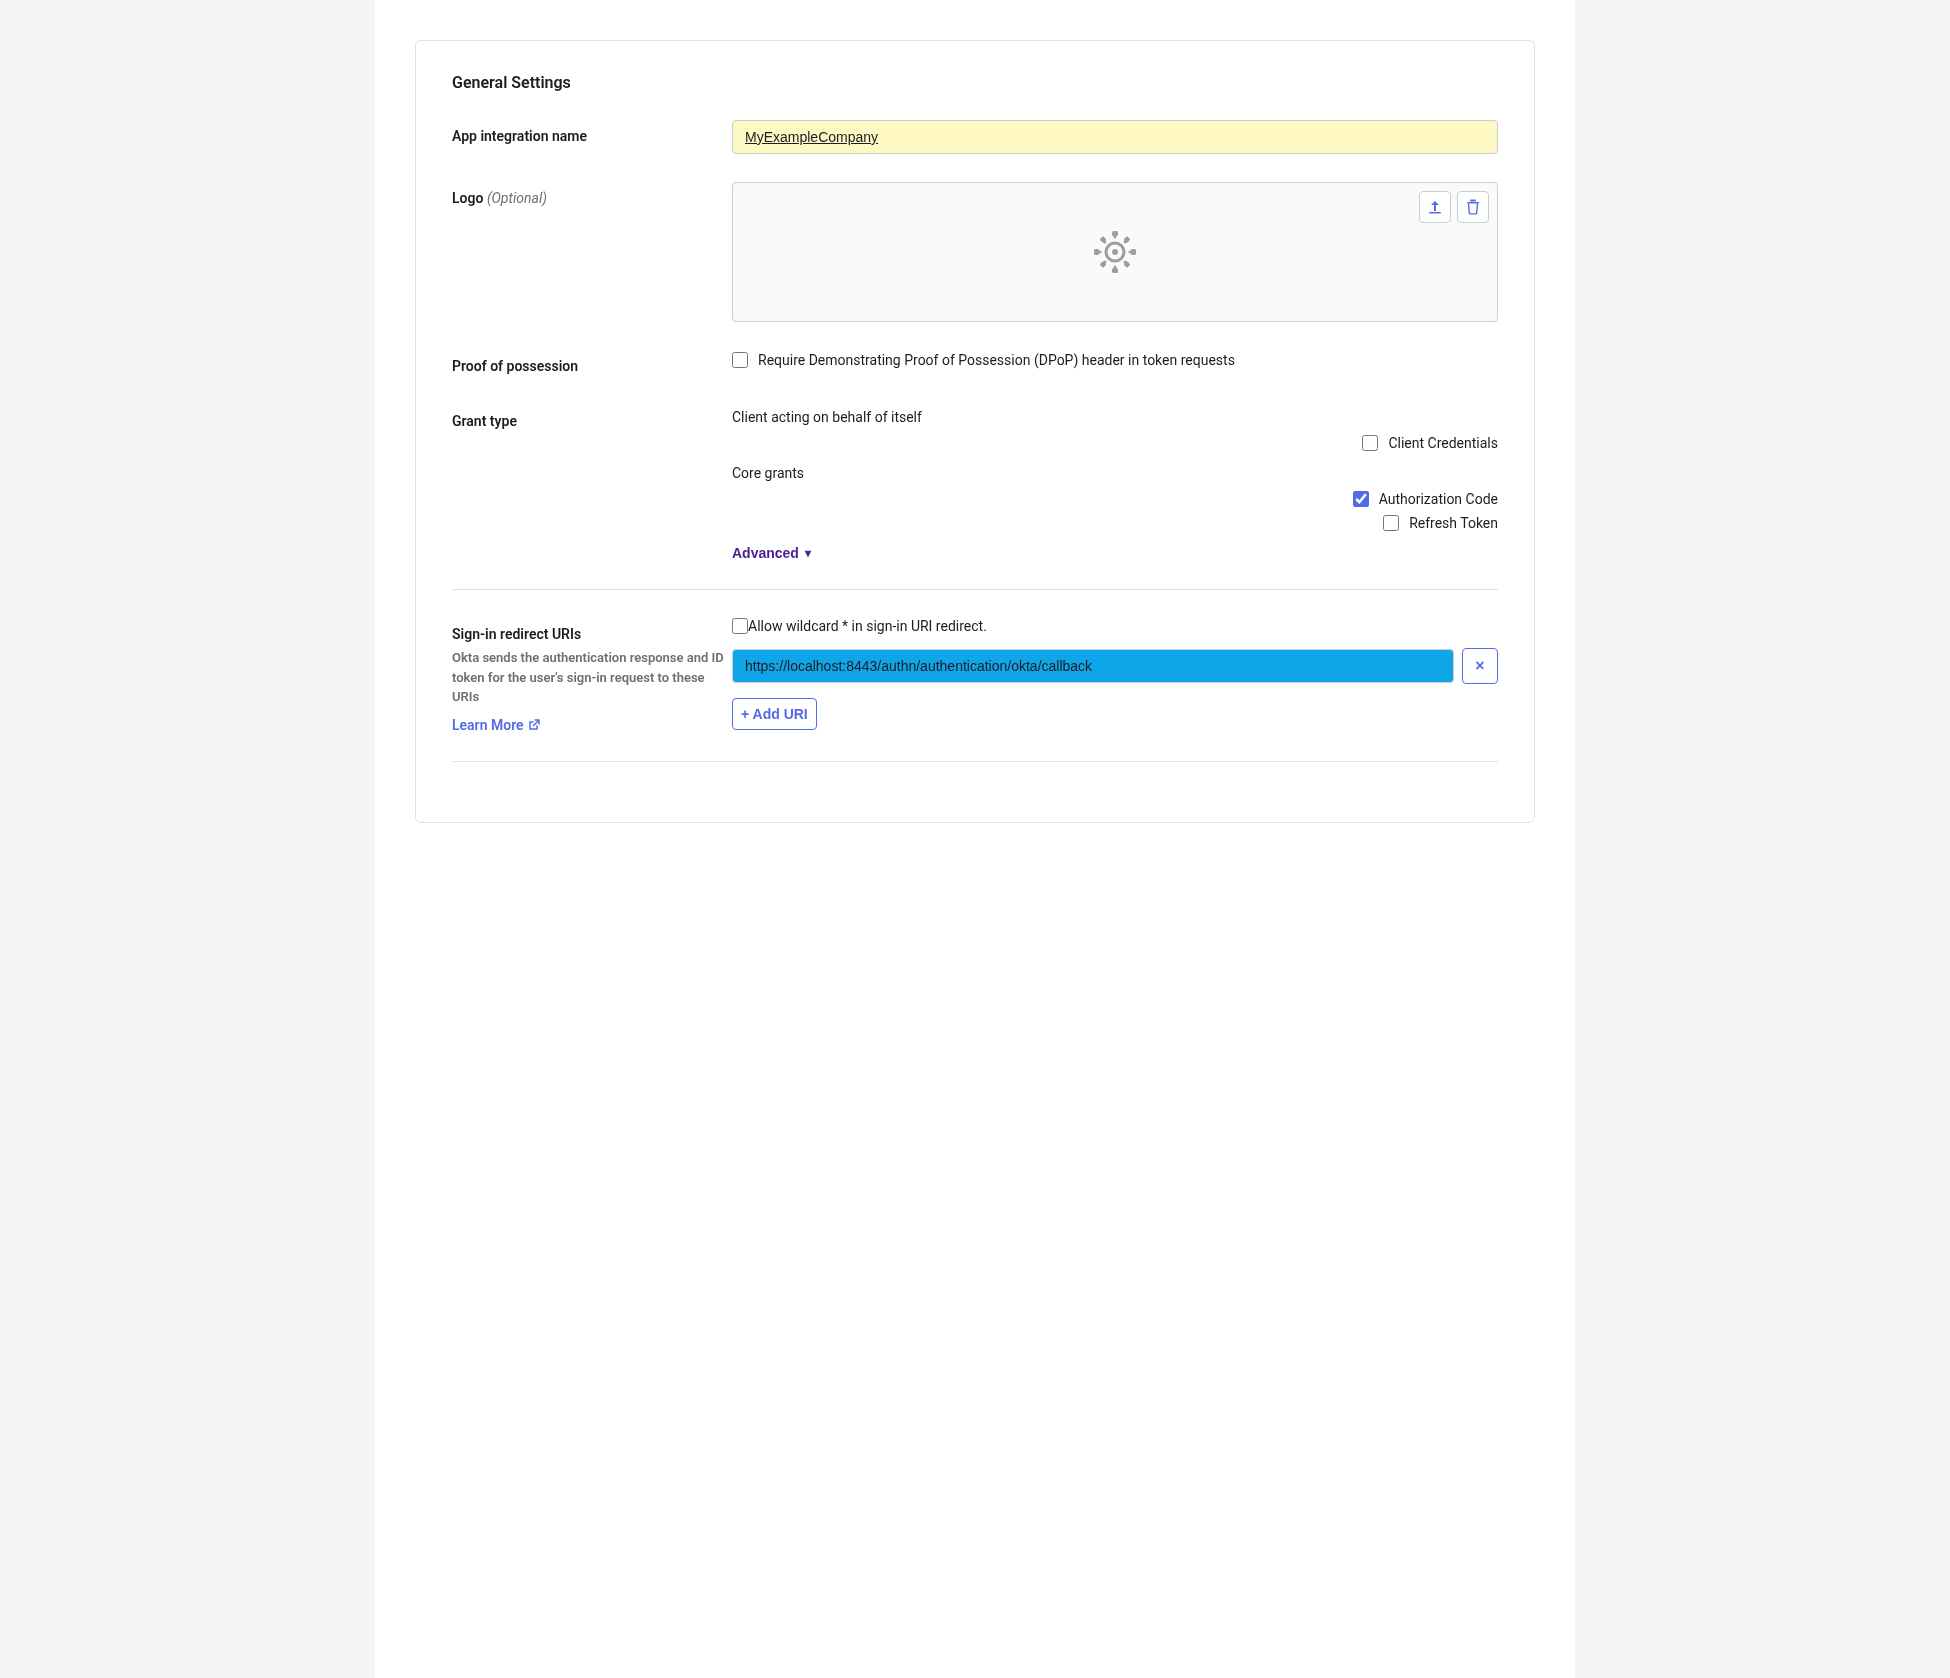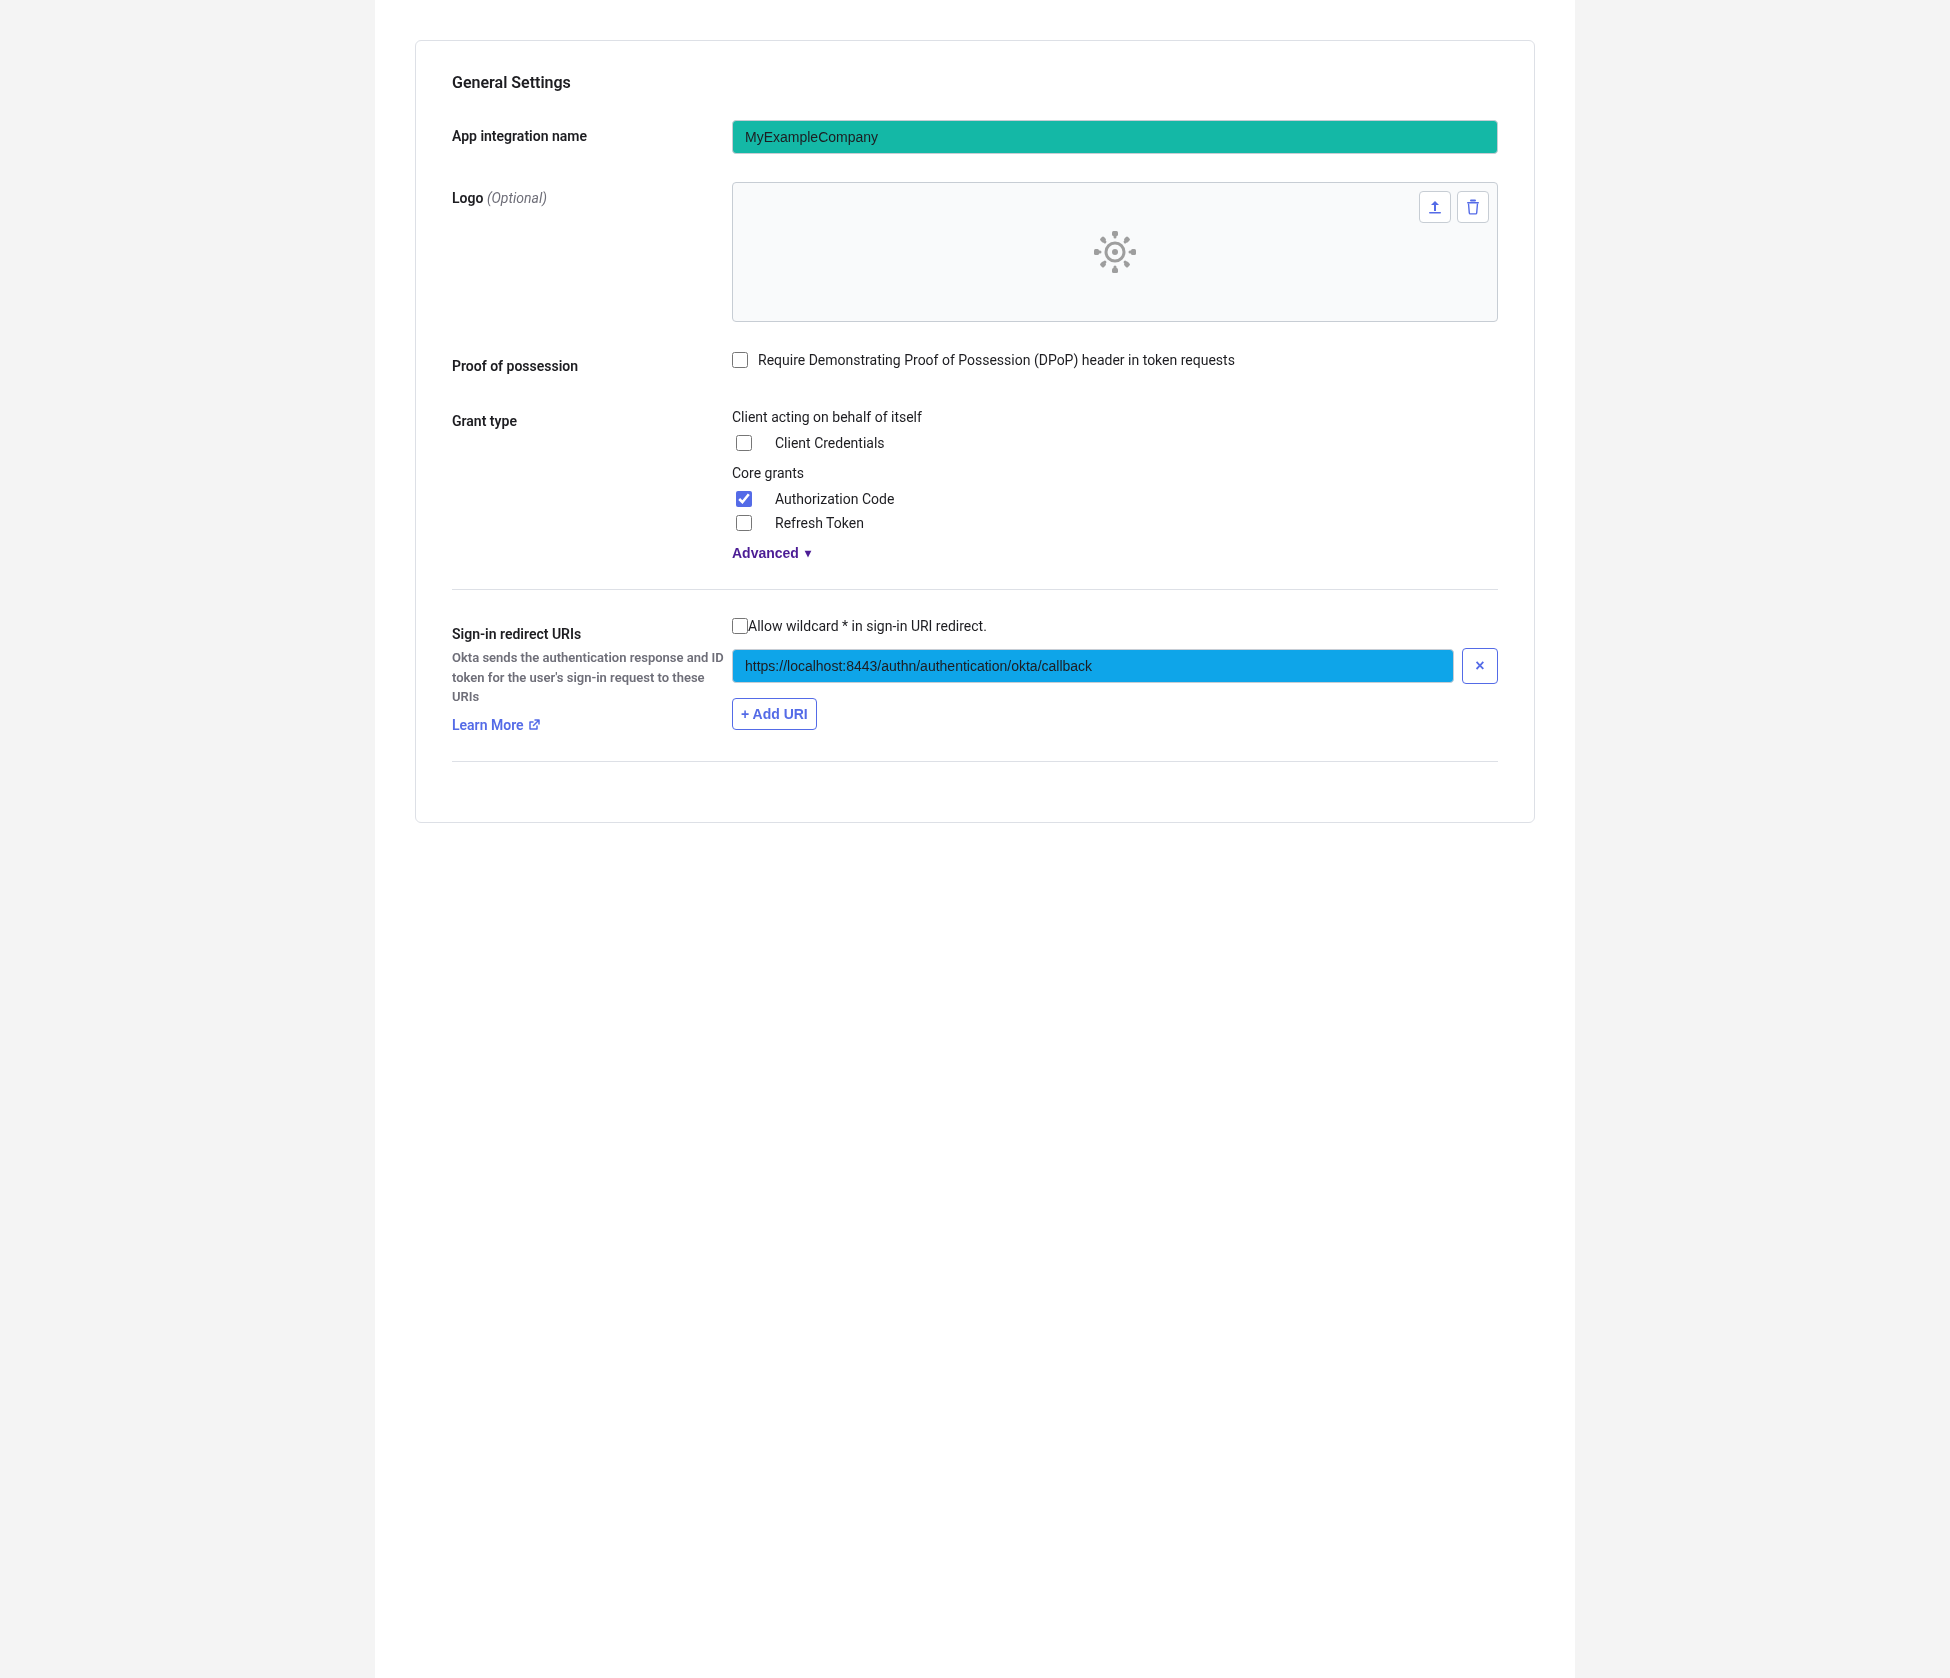--- a/index.html
+++ b/index.html
@@ -83,21 +83,22 @@
     }
 
     .text-input {
       width: 100%;
       padding: 8px 12px;
       border: 1px solid #c7cdd4;
       border-radius: 4px;
       font-size: 14px;
       color: #1d1d21;
       outline: none;
-      background: #14b8a6;
+      background: #fef9c3;
+      text-decoration: underline;
     }
 
     .logo-upload-area {
       border: 1px solid #c7cdd4;
       border-radius: 4px;
       height: 140px;
       background: #f9fafb;
       position: relative;
       display: flex;
       align-items: center;
@@ -160,23 +161,24 @@
       margin-top: 4px;
     }
 
     .grant-group {
       margin-bottom: 14px;
     }
 
     .grant-item {
       display: flex;
       align-items: center;
-      gap: 23px;
+      gap: 10px;
       margin-bottom: 8px;
       padding-left: 4px;
+      justify-content: flex-end;
     }
 
     .grant-item input[type="checkbox"] {
       width: 16px;
       height: 16px;
       accent-color: #546be7;
       cursor: pointer;
     }
 
     .grant-item label {

